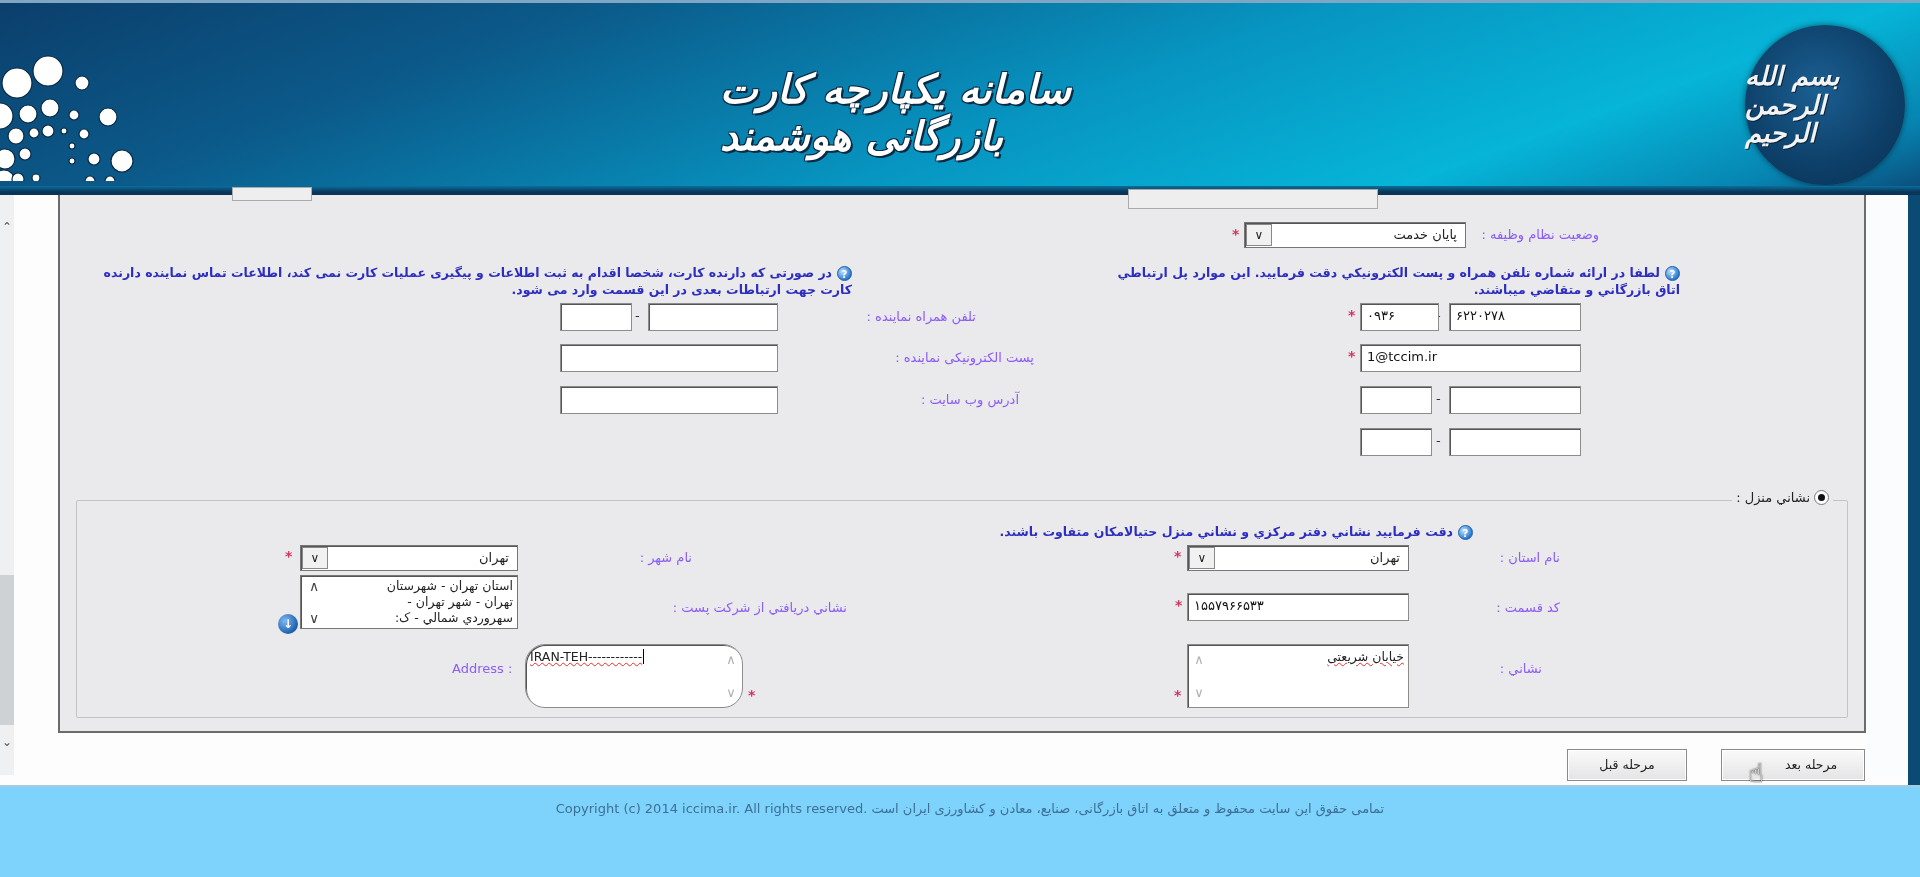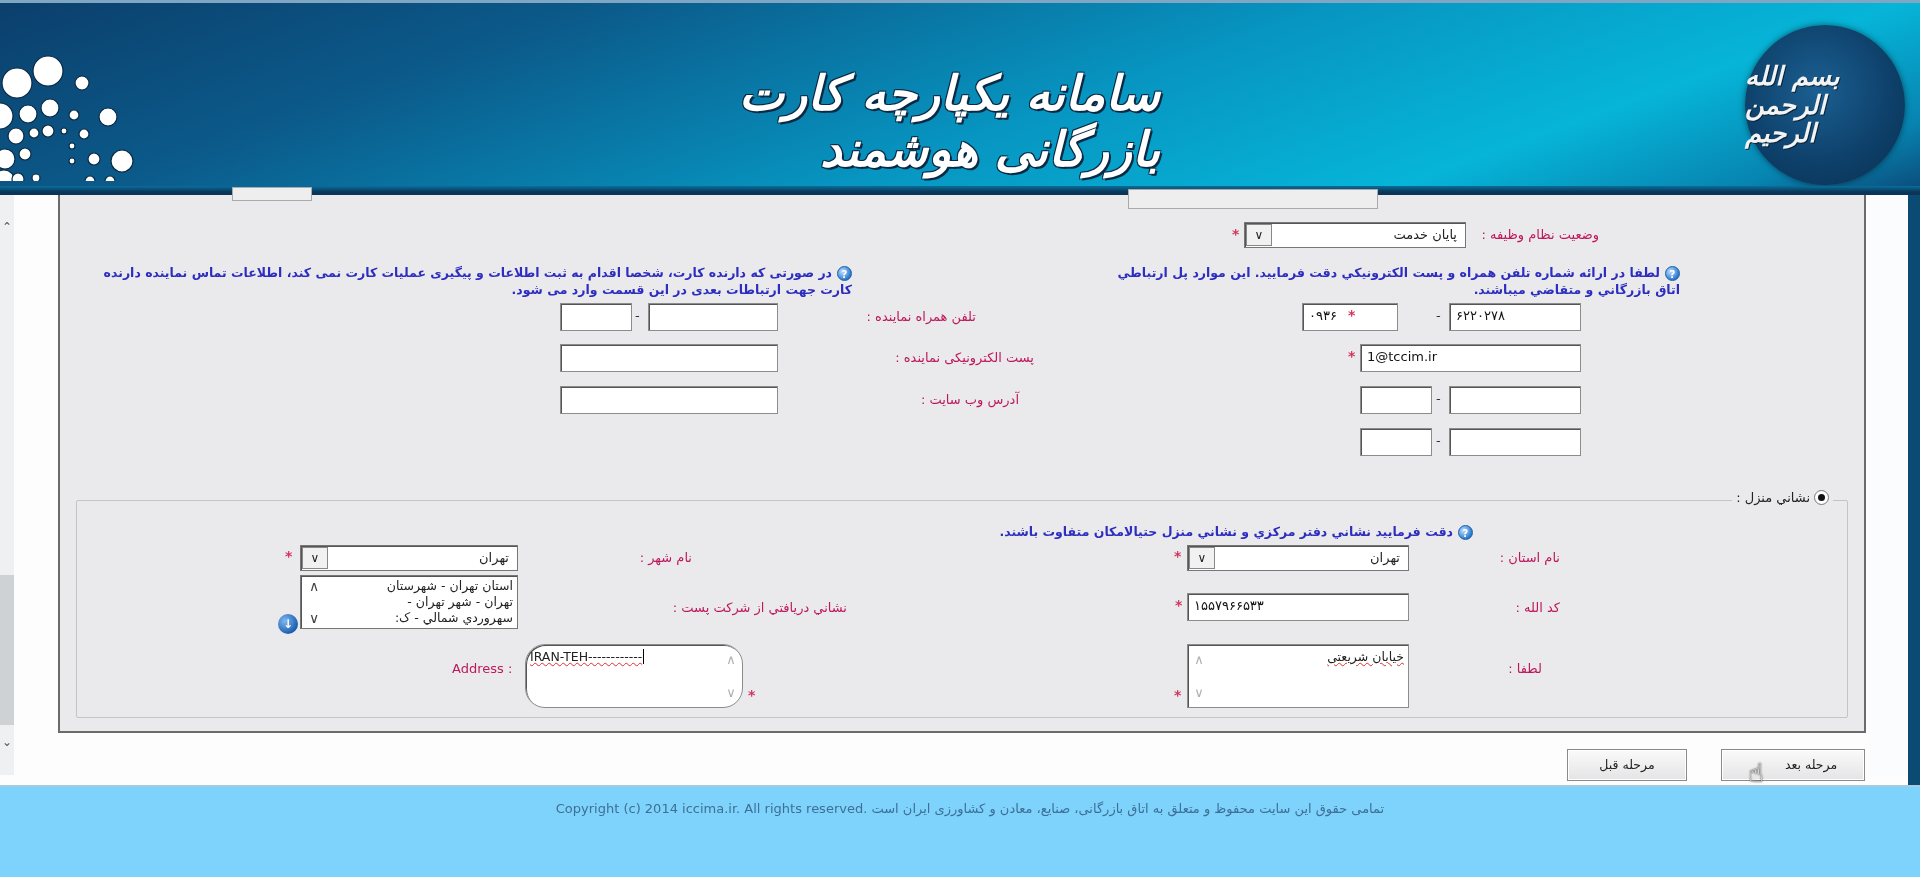--- a/index.html
+++ b/index.html
@@ -13,23 +13,23 @@
     border-top: 3px solid #7fa6c3;
     border-bottom: 3px solid #0a3558;
     overflow: hidden;
   }
   .header::after {
     content: ""; position: absolute; left: 0; right: 0; bottom: 0; height: 6px;
     background: linear-gradient(#0a6e9c, #0a3558);
   }
   .logo-dots { position: absolute; left: -10px; top: 18px; width: 150px; height: 160px; }
   .app-title {
-    position: absolute; left: 720px; top: 62px; width: 440px; text-align: right;
+    position: absolute; left: 720px; top: 62px; width: 440px; text-align: left;
     font-family: "DejaVu Serif", serif; font-style: italic; font-weight: bold;
-    font-size: 48px; color: #fff; direction: rtl;
+    font-size: 40px; color: #fff; direction: rtl;
     text-shadow: 2px 2px 0 #0a2a44, -1px -1px 0 #0a2a44, 1px -1px 0 #0a2a44, -1px 1px 0 #0a2a44;
   }
   .bismillah {
     position: absolute; left: 1745px; top: 22px; width: 160px; height: 160px;
     border-radius: 50%;
     background: radial-gradient(circle at 45% 40%, #1b5f92 0%, #0d3f68 60%, #0a2f52 100%);
     box-shadow: 0 0 6px rgba(0,0,0,.5);
     display: flex; align-items: center; justify-content: center;
     font-family: "DejaVu Serif", serif; font-style: italic; font-weight: bold;
     color: #f3f3f3; font-size: 26px; line-height: 1.1; text-align: left; direction: rtl;
@@ -51,21 +51,21 @@
   .left-scroll .arrow-up { top: 25px; }
   .left-scroll .arrow-down { top: 540px; }
 
   .form-panel {
     position: absolute; left: 58px; top: 0; width: 1808px; height: 538px;
     background: #eaeaec; border: 2px solid #6b6b6b; border-top: none;
   }
   .right-strip { position: absolute; left: 1868px; top: 0; width: 40px; height: 580px; background: #fbfcfe; }
   .right-edge { position: absolute; left: 1908px; top: 0; width: 12px; height: 590px; background: #0a4a73; }
 
-  .field-label { position: absolute; direction: rtl; font-size: 13px; color: #be185d; white-space: nowrap; }
+  .field-label { position: absolute; direction: rtl; font-size: 13px; color: #8b5cf6; white-space: nowrap; }
   .input {
     position: absolute; height: 28px; background: #fff; border: 1px solid #8c8c8c;
     box-shadow: inset 1px 1px 0 #555; font-size: 13px; padding: 4px 6px; direction: ltr;
     font-family: "DejaVu Sans", sans-serif; color: #111;
   }
   .input.rtl { direction: rtl; text-align: left; }
   .req { position: absolute; color: #d2335a; font-size: 14px; font-weight: bold; }
   .dash { position: absolute; font-size: 13px; color: #333; }
   .hint {
     position: absolute; direction: rtl; color: #2d2dbf; font-size: 12.5px; line-height: 17px; font-weight: bold;
@@ -198,21 +198,21 @@
       <span class="help-icon">?</span><span>لطفا در ارائه شماره تلفن همراه و پست الکترونیکي دقت فرمایید. این موارد پل ارتباطي اتاق بازرگاني و متقاضي ميباشند.</span>
     </div>
 
     <div class="hint" style="left:32px; top:69px; width:760px;">
       <span class="help-icon">?</span><span>در صورتی که دارنده کارت، شخصا اقدام به ثبت اطلاعات و پیگیری عملیات کارت نمی کند، اطلاعات تماس نماینده دارنده کارت جهت ارتباطات بعدی در این قسمت وارد می شود.</span>
     </div>
 
     <span class="field-label" style="right:298px; top:114px;">تلفن همراه :</span>
     <div class="input rtl" style="left:1389px; top:108px; width:132px;">۶۲۲۰۲۷۸</div>
     <span class="dash" style="left:1376px; top:113px;">-</span>
-    <div class="input rtl" style="left:1242px; top:108px; width:96px;">۰۹۳۶</div>
+    <div class="input rtl" style="left:1300px; top:108px; width:79px;">۰۹۳۶</div>
     <span class="req" style="left:1288px; top:112px;">*</span>
 
     <span class="field-label" style="right:298px; top:155px;">پست الکترونیکي :</span>
     <div class="input" style="left:1300px; top:149px; width:221px;">1@tccim.ir</div>
     <span class="req" style="left:1288px; top:153px;">*</span>
 
     <span class="field-label" style="right:298px; top:197px;">نمابر :</span>
     <div class="input rtl" style="left:1389px; top:191px; width:132px;"></div>
     <span class="dash" style="left:1376px; top:196px;">-</span>
     <div class="input rtl" style="left:1300px; top:191px; width:72px;"></div>
@@ -251,37 +251,37 @@
     </div>
     <span class="req" style="left:1097px; top:47px;">*</span>
 
     <span class="field-label" style="right:1155px; top:49px;">نام شهر :</span>
     <div class="select" style="left:223px; top:44px; width:218px;">
       <span class="sel-value">تهران</span>
       <span class="sel-btn">∨</span>
     </div>
     <span class="req" style="left:208px; top:47px;">*</span>
 
-    <span class="field-label" style="right:287px; top:99px;">کد الله :</span>
+    <span class="field-label" style="right:287px; top:99px;">کد قسمت :</span>
     <div class="input" style="left:1110px; top:92px; width:222px;">۱۵۵۷۹۶۶۵۳۳</div>
     <span class="req" style="left:1098px; top:96px;">*</span>
 
     <span class="field-label" style="right:1000px; top:99px;">نشاني دریافتي از شرکت پست :</span>
     <div class="postal-list" style="left:223px; top:74px; width:218px; height:54px;">
       <div>استان تهران - شهرستان</div>
       <div>تهران - شهر تهران -</div>
       <div>سهروردي شمالي - ک:</div>
       <div class="pl-scroll">
         <span class="up">∧</span>
         <span class="down">∨</span>
       </div>
     </div>
     <span class="dl-icon" style="left:201px; top:113px;">↓</span>
 
-    <span class="field-label" style="right:305px; top:160px;">لطفا :</span>
+    <span class="field-label" style="right:305px; top:160px;">نشاني :</span>
     <div class="textarea" style="left:1110px; top:143px; width:222px; height:64px; direction:rtl;">
       <span class="spell">خیابان شریعتی</span>
       <div class="ta-scroll" style="left:2px;">
         <span class="up">∧</span>
         <span class="down">∨</span>
       </div>
     </div>
     <span class="req" style="left:1097px; top:186px;">*</span>
 
     <span class="field-label" style="left:375px; top:160px; direction:ltr;">Address :</span>

